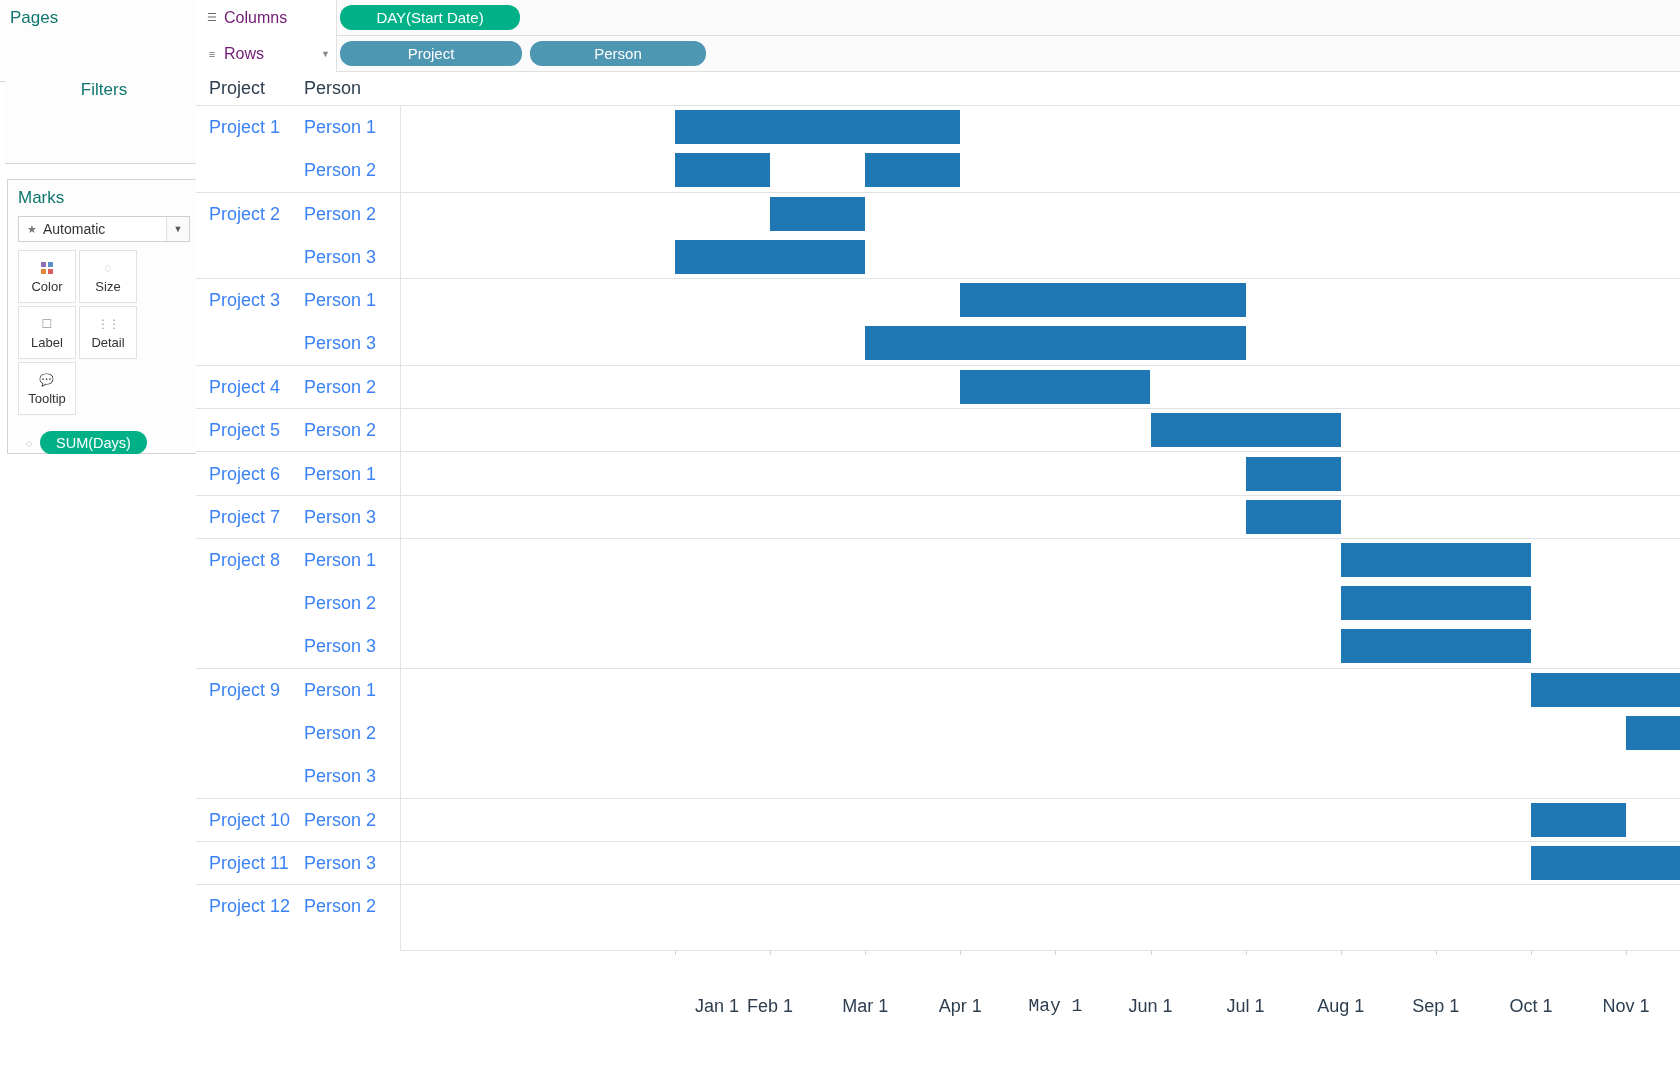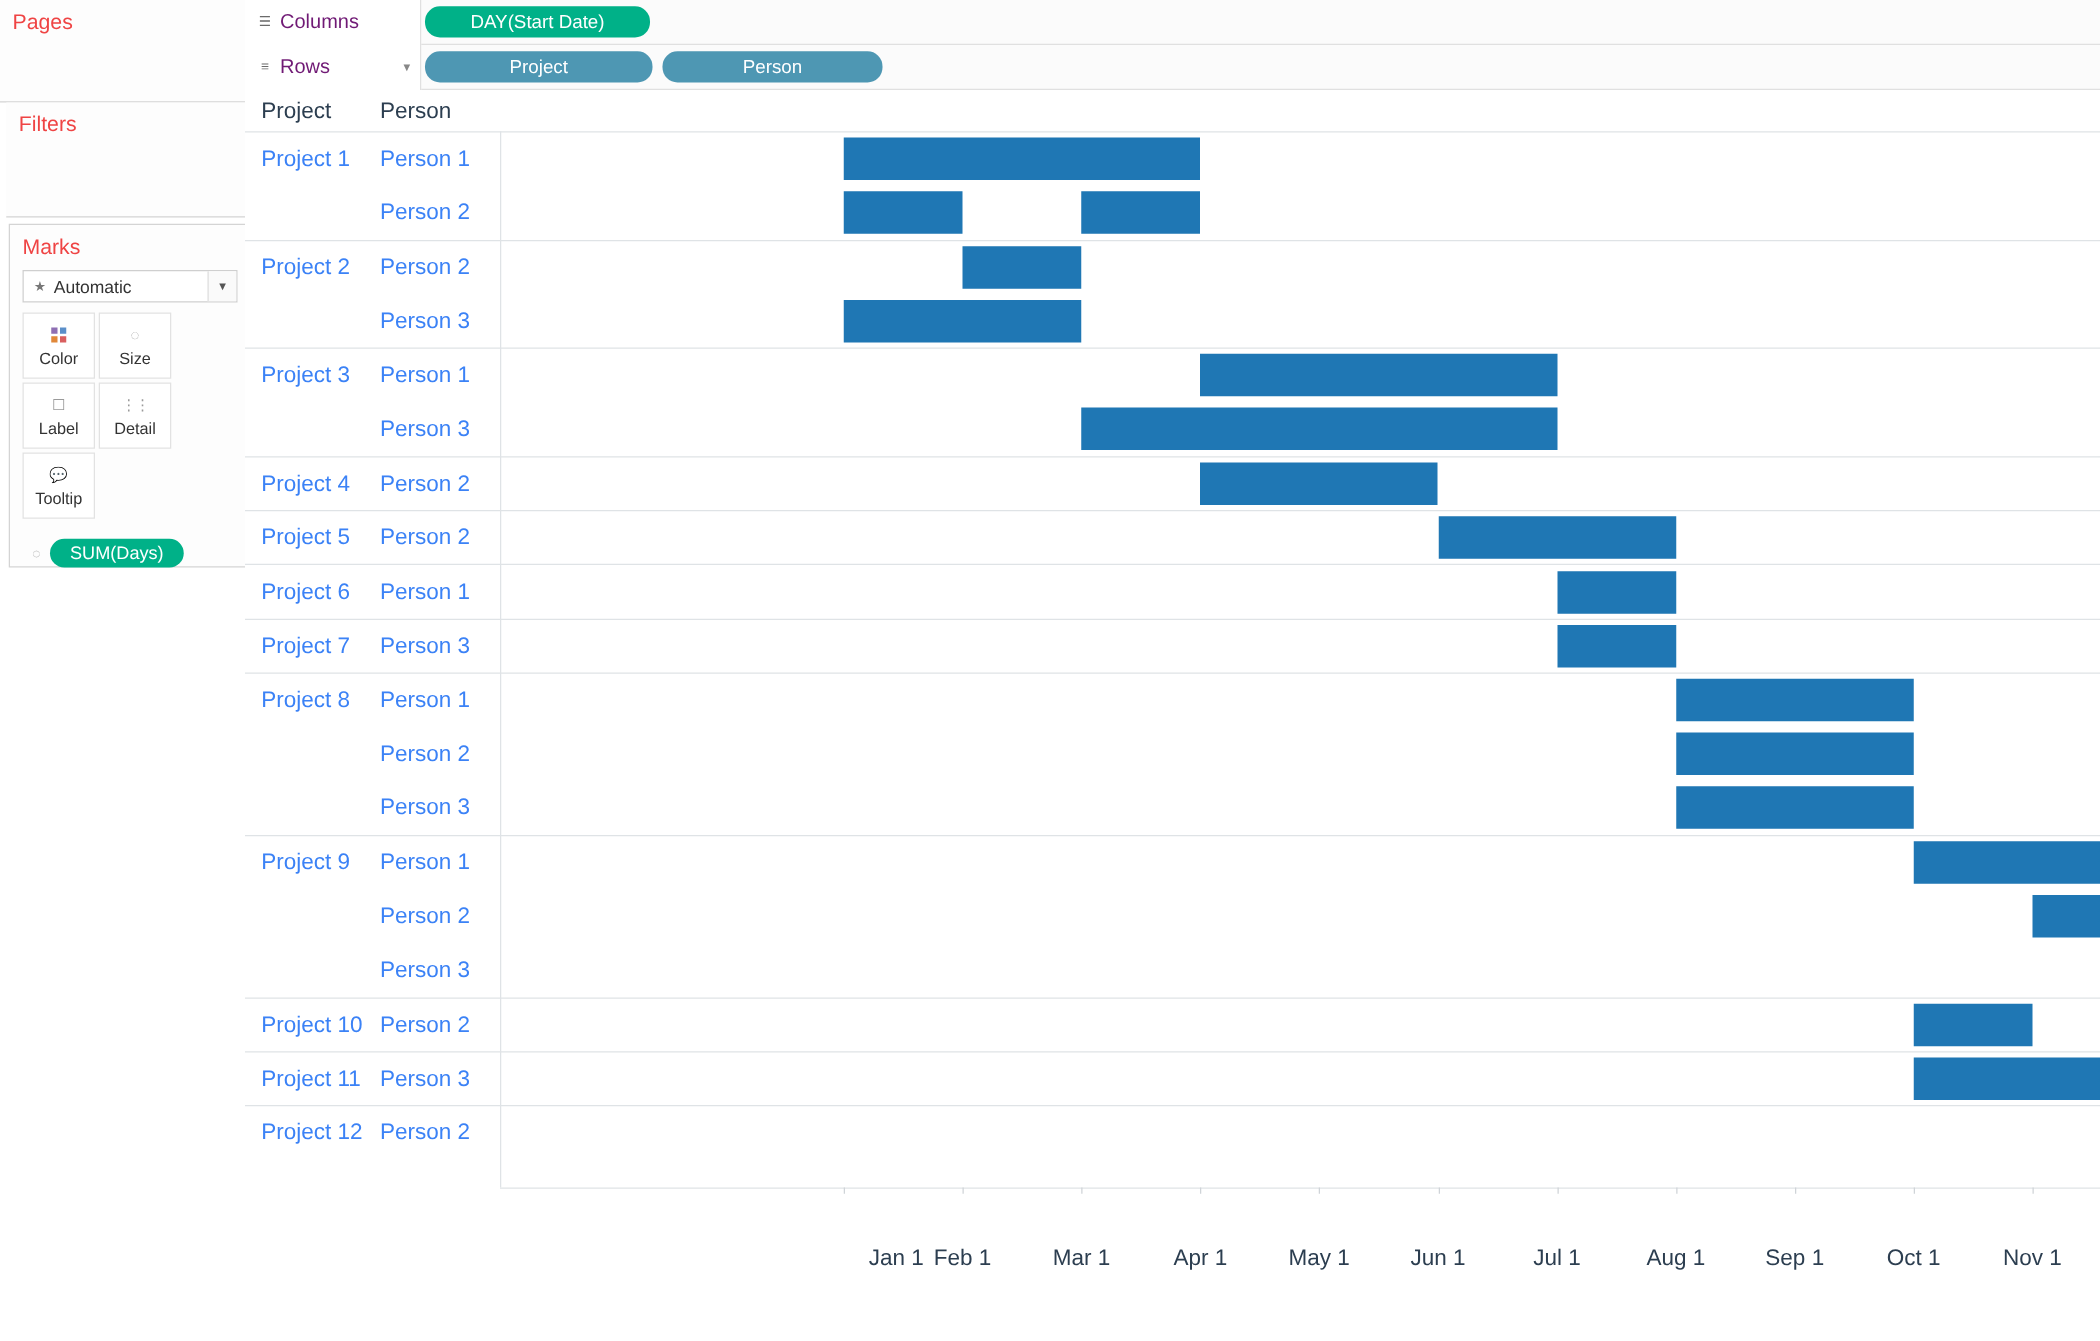--- a/index.html
+++ b/index.html
@@ -33,28 +33,28 @@
   }
 
   .shelf-card {
     border: 1px solid #d4d4d4;
     background: #fdfdfd;
     box-sizing: border-box;
     margin: 4px 5px;
   }
   .shelf-card-title {
     font-size: 17px;
-    color: #ef4444;
+    color: #0f766e;
     padding: 8px 10px 6px 10px;
   }
 
   #pages-card { height: 82px; margin-top: 0; margin-left: 0; margin-right: 0;
                 border-top: none; border-left: none; border-right: none; }
-  #filters-card { position: absolute; top: 78px; left: 0; right: 0; height: 92px;
-                  border-top: none; border-left: none; border-right: none; }
+  #filters-card { position: absolute; top: 68px; left: 0; right: 0; height: 92px;
+                  border-top: none; border-left: none; border-right: none; text-align: center; }
   #marks-card { position: absolute; top: 175px; left: 2px; right: 2px; height: 275px;
                 border: 1px solid #d4d4d4; }
 
   
   .marks-select {
     margin: 2px 10px 8px 10px;
     height: 26px;
     border: 1px solid #cfcfcf;
     background: #ffffff;
     display: flex;
@@ -559,21 +559,21 @@
       <div id="axis-ticks">
           <div class="tick" style="left: 275px;"></div>
           <div class="tick-label" style="left: 275px; margin-left: 42px;">Jan 1</div>
           <div class="tick" style="left: 370.1px;"></div>
           <div class="tick-label" style="left: 370.1px;">Feb 1</div>
           <div class="tick" style="left: 465.2px;"></div>
           <div class="tick-label" style="left: 465.2px;">Mar 1</div>
           <div class="tick" style="left: 560.3px;"></div>
           <div class="tick-label" style="left: 560.3px;">Apr 1</div>
           <div class="tick" style="left: 655.4px;"></div>
-          <div class="tick-label" style="left: 655.4px;">May 1</div>
+          <div class="tick-label" style="left: 655.4px; font-family: Liberation Mono, monospace;">May 1</div>
           <div class="tick" style="left: 750.5px;"></div>
           <div class="tick-label" style="left: 750.5px;">Jun 1</div>
           <div class="tick" style="left: 845.6px;"></div>
           <div class="tick-label" style="left: 845.6px;">Jul 1</div>
           <div class="tick" style="left: 940.7px;"></div>
           <div class="tick-label" style="left: 940.7px;">Aug 1</div>
           <div class="tick" style="left: 1035.8px;"></div>
           <div class="tick-label" style="left: 1035.8px;">Sep 1</div>
           <div class="tick" style="left: 1130.9px;"></div>
           <div class="tick-label" style="left: 1130.9px;">Oct 1</div>

